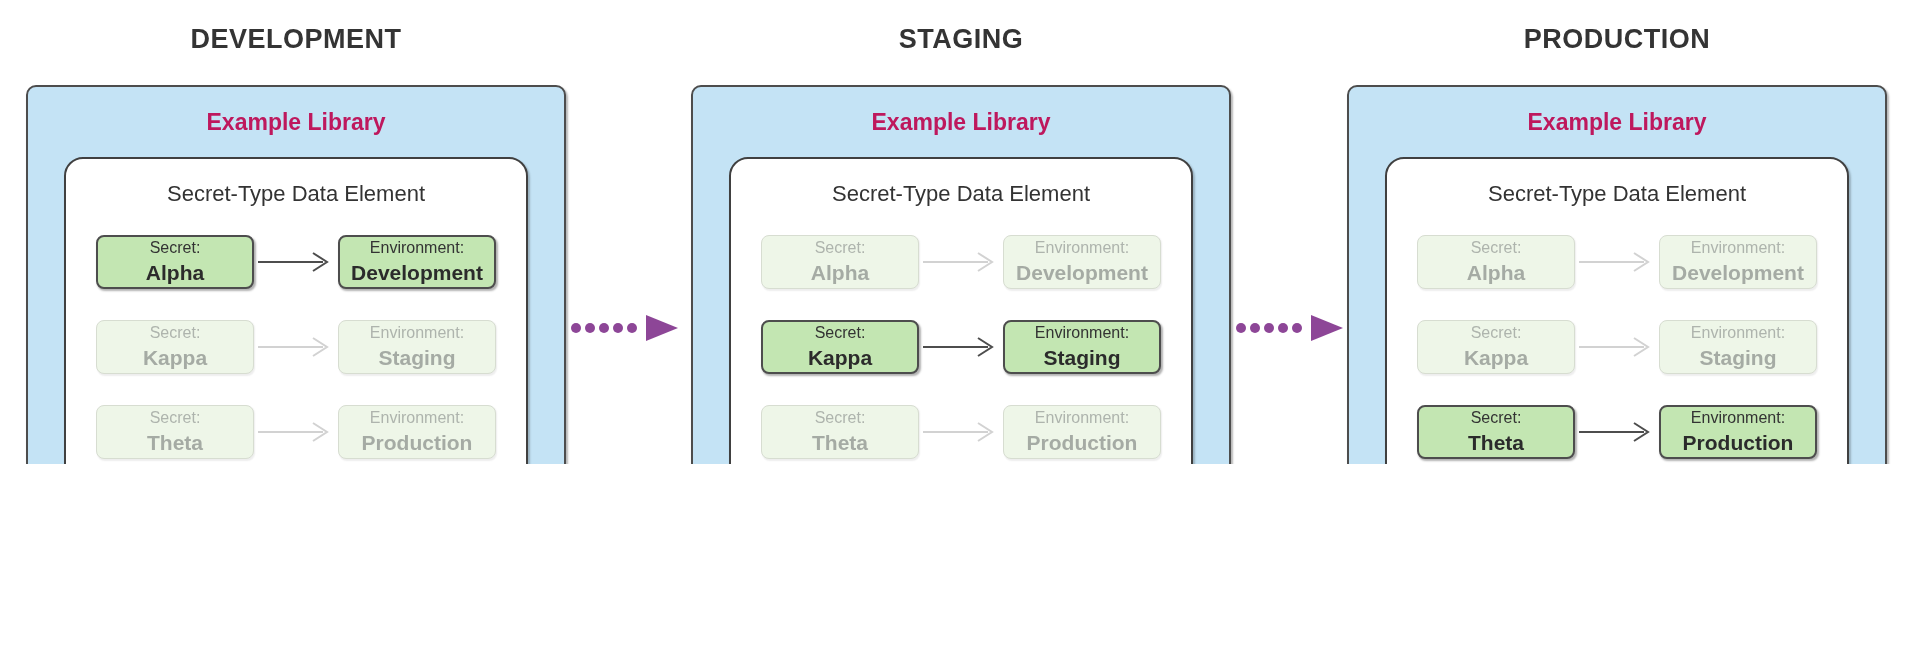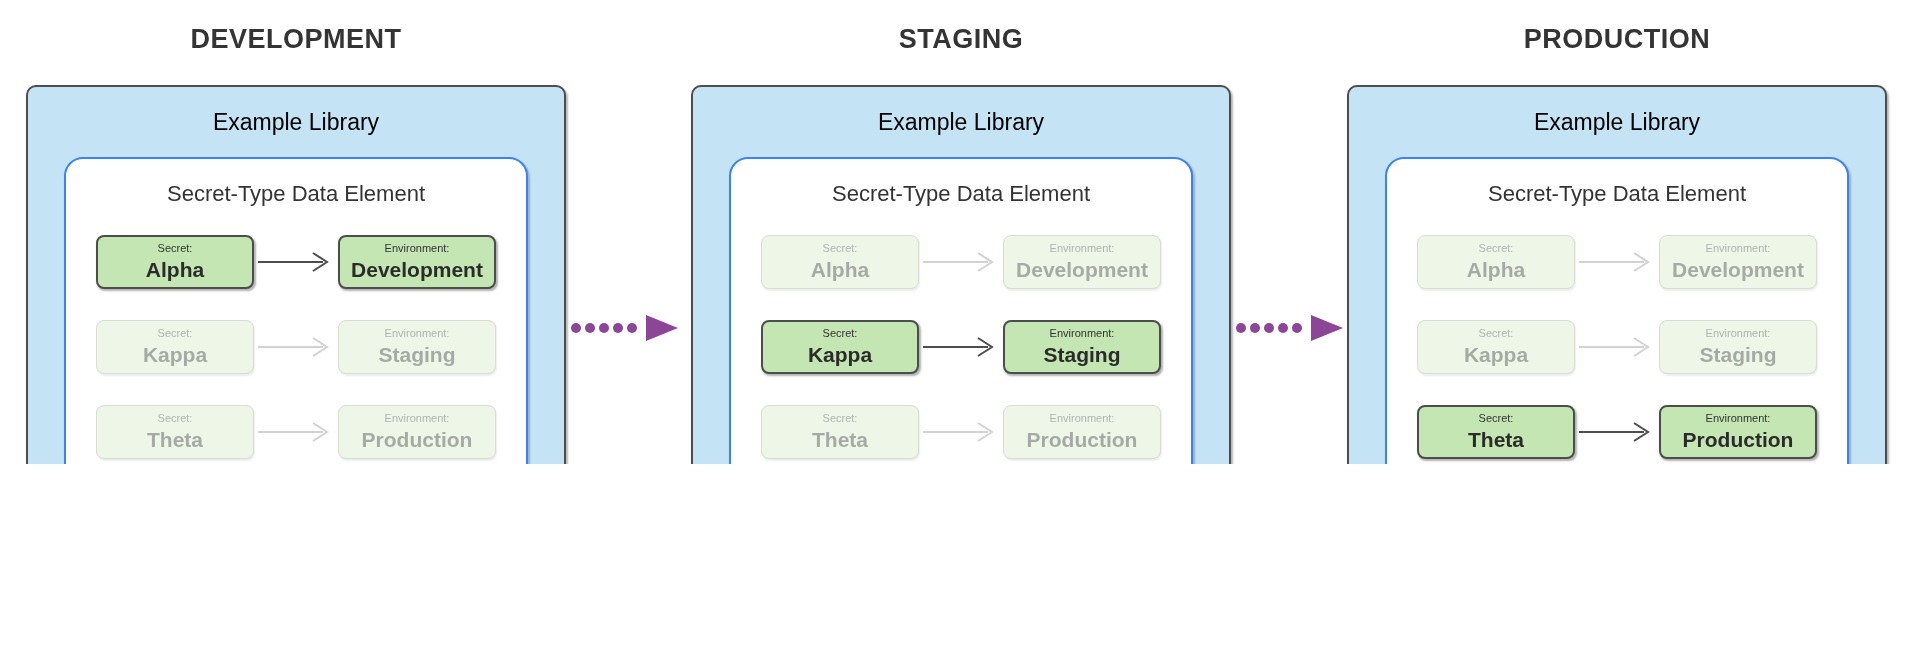--- a/index.html
+++ b/index.html
@@ -23,26 +23,26 @@
     position:absolute;top:85px;left:0;right:0;height:485px;
     background:#c4e3f5;
     border:2px solid #4d4d4d;
     border-radius:10px;
     box-sizing:border-box;
     box-shadow:1.5px 2px 2px rgba(0,0,0,0.28);
   }
   .library-title{
     position:absolute;top:22px;left:0;right:0;
     text-align:center;
-    font-size:23px;color:#000000;
+    font-size:23px;color:#be185d;font-weight:bold;
   }
   .element-box{
     position:absolute;top:70px;left:36px;right:36px;height:346px;
     background:#ffffff;
-    border:2px solid #3b82f6;
+    border:2px solid #404040;
     border-radius:19px;
     box-sizing:border-box;
     box-shadow:1.5px 2px 2px rgba(0,0,0,0.22);
   }
   .element-title{
     position:absolute;top:22px;left:0;right:0;
     text-align:center;
     font-size:22px;color:#333333;
   }
   .rows{
@@ -52,21 +52,21 @@
   .row{
     display:flex;align-items:center;justify-content:space-between;
     height:54px;
   }
   .node{
     width:160px;height:54px;box-sizing:border-box;
     border-radius:8px;
     display:flex;flex-direction:column;align-items:center;justify-content:center;
     line-height:1.3;
   }
-  .node-label{font-size:11px;}
+  .node-label{font-size:16px;}
   .node-name{font-size:21px;font-weight:bold;}
   .row-arrow{flex:0 0 auto;width:78px;height:24px;margin:0 3px;}
   
   .state-active .node{
     background:#c3e6b2;
     border:2.5px solid #4d4d4d;
     box-shadow:1.5px 2px 2px rgba(0,0,0,0.30);
   }
   .state-active .node-label{color:#333333;}
   .state-active .node-name{color:#2b2b2b;}

